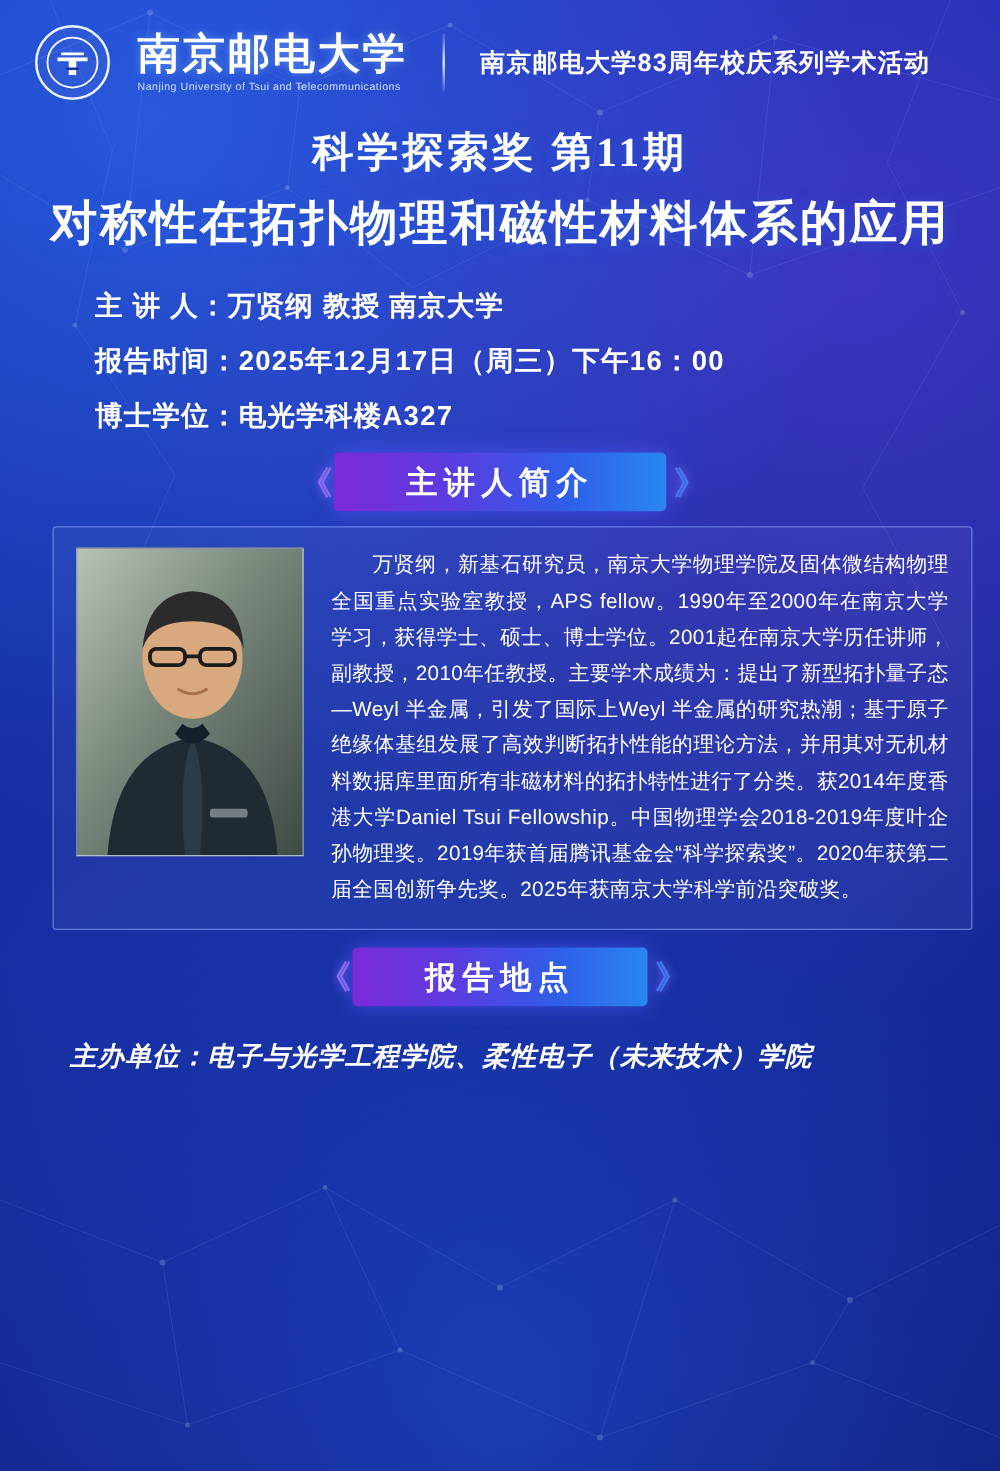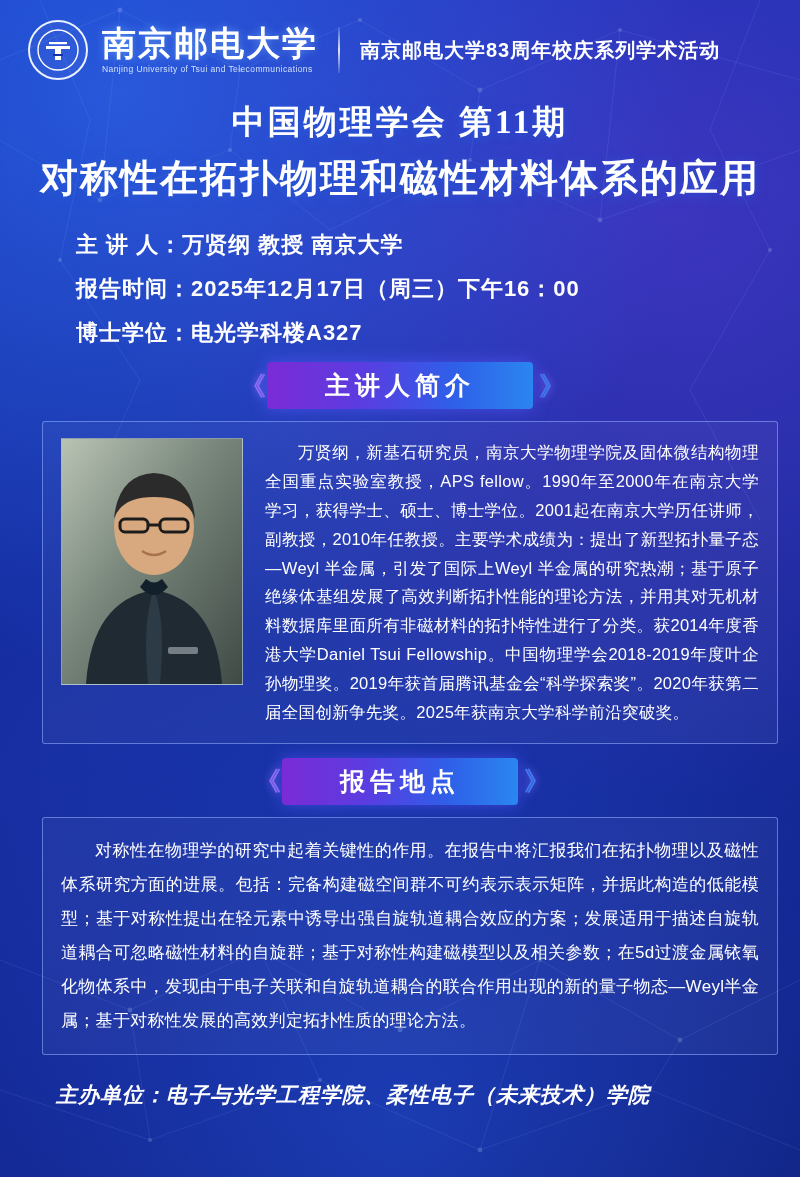--- a/index.html
+++ b/index.html
@@ -34,21 +34,21 @@
     opacity: 0.30;
   }
   .bg-deco svg { width: 100%; height: 100%; display: block; }
 
   .content { position: relative; z-index: 2; }
 
   
   .header {
     display: flex;
     align-items: center;
-    gap: 14px;
+    gap: 22px;
     padding: 8px 6px 14px 6px;
   }
   .logo-badge {
     width: 56px; height: 56px;
     border-radius: 50%;
     border: 2px solid #eaf1ff;
     display: flex; align-items: center; justify-content: center;
     flex: 0 0 auto;
     background: rgba(255,255,255,0.04);
   }
@@ -263,21 +263,21 @@
       </div>
       <div class="logo-text">
         <div class="logo-cn">南京邮电大学</div>
         <div class="logo-en">Nanjing University of Tsui and Telecommunications</div>
       </div>
       <div class="header-divider"></div>
       <div class="header-sub">南京邮电大学83周年校庆系列学术活动</div>
     </div>
 
     <div class="title-block">
-      <div class="title-series">中国物理学会  第11期</div>
+      <div class="title-series">科学探索奖  第11期</div>
       <div class="title-main">对称性在拓扑物理和磁性材料体系的应用</div>
     </div>
 
     <div class="info-block">
       <div class="info-line">主 讲 人：万贤纲 教授  南京大学</div>
       <div class="info-line">报告时间：2025年12月17日（周三）下午16：00</div>
       <div class="info-line">博士学位：电光学科楼A327</div>
     </div>
 
     <div class="ribbon-wrap">
@@ -315,20 +315,17 @@
     </div>
 
     <div class="ribbon-wrap">
       <span class="chev">《</span>
       <div class="ribbon">
         <span class="ribbon-text">报告地点</span>
       </div>
       <span class="chev right">》</span>
     </div>
 
-    <div class="panel abstract-panel">
-      <div class="abstract-text">对称性在物理学的研究中起着关键性的作用。在报告中将汇报我们在拓扑物理以及磁性体系研究方面的进展。包括：完备构建磁空间群不可约表示表示矩阵，并据此构造的低能模型；基于对称性提出在轻元素中诱导出强自旋轨道耦合效应的方案；发展适用于描述自旋轨道耦合可忽略磁性材料的自旋群；基于对称性构建磁模型以及相关参数；在5d过渡金属铱氧化物体系中，发现由于电子关联和自旋轨道耦合的联合作用出现的新的量子物态—Weyl半金属；基于对称性发展的高效判定拓扑性质的理论方法。</div>
-    </div>
 
     <div class="footer">主办单位：电子与光学工程学院、柔性电子（未来技术）学院</div>
 
   </div>
 </div>
 
 </body></html>

